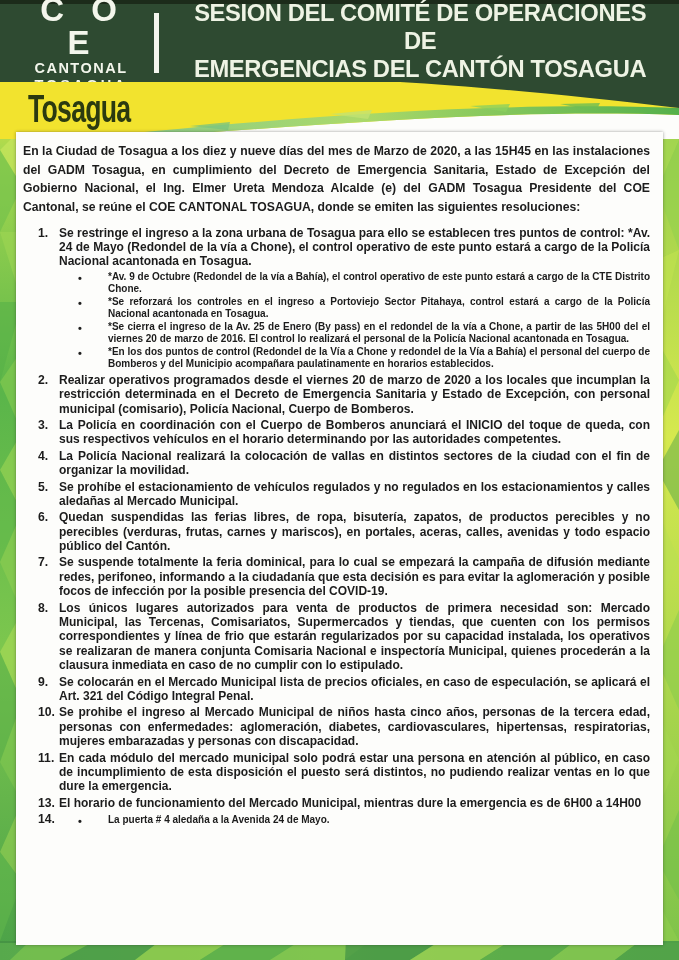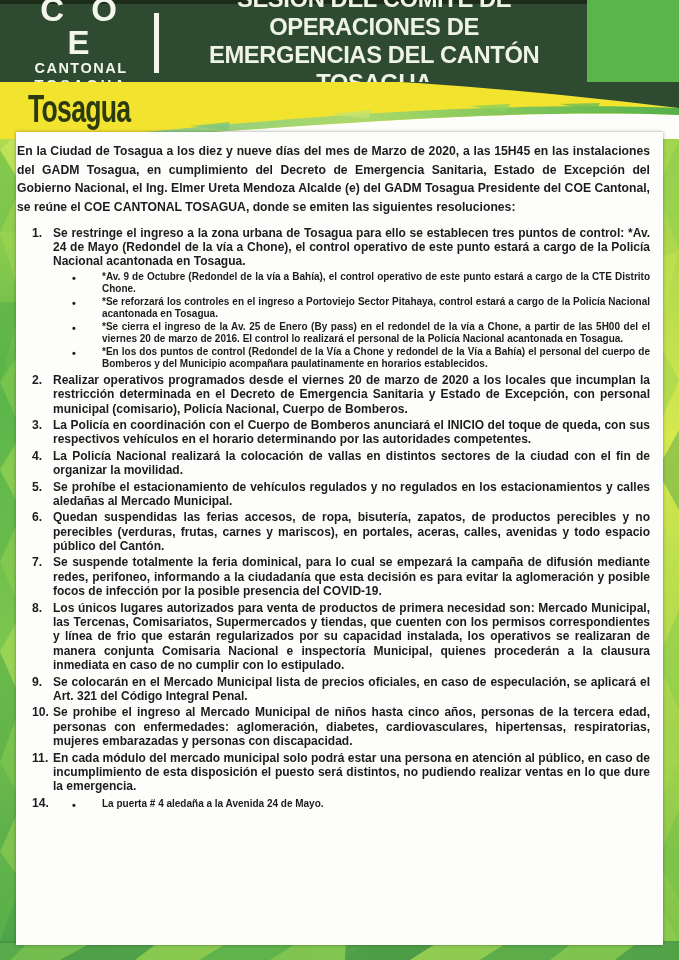--- a/index.html
+++ b/index.html
@@ -11,21 +11,21 @@
     --paper:#fdfdfb;
   }
   *{margin:0;padding:0;box-sizing:border-box;}
   html,body{background:#888;}
   body{display:flex;justify-content:center;font-family:"Liberation Sans","DejaVu Sans",sans-serif;}
   .page{position:relative;width:679px;height:960px;overflow:hidden;background:#5ab54a;}
   .bg{position:absolute;left:0;top:0;z-index:0;}
 
   
   .header{
-    position:absolute;left:0;top:0;width:587px;height:82px;z-index:2;
+    position:absolute;left:0;top:0;width:679px;height:82px;z-index:2;
     background:var(--header-green);
     border-top:4px solid var(--top-strip);
     display:flex;align-items:center;
   }
   .logo{width:138px;padding-left:24px;flex-shrink:0;color:#f3f6ec;text-align:center;}
   .logo-coe{font-size:33px;font-weight:700;letter-spacing:9px;line-height:1.0;margin-left:4px;}
   .logo-cantonal{font-size:14.5px;font-weight:700;letter-spacing:1.5px;margin-top:1px;}
   .logo-tosagua{font-size:14.5px;font-weight:700;letter-spacing:3px;margin-top:1px;}
   .divider{width:5px;height:60px;background:#f4f6ee;margin:0 10px 0 16px;flex-shrink:0;}
   .title{
@@ -42,21 +42,21 @@
     position:absolute;left:28px;top:4px;
     font-size:36px;font-weight:700;color:var(--brand-ink);
     transform:scale(0.74,1.08);transform-origin:left top;letter-spacing:-1px;
   }
 
   
   .panel{
     position:absolute;left:16px;right:16px;top:132px;bottom:15px;z-index:3;
     background:var(--paper);
     box-shadow:0 0 3px rgba(40,40,40,.45);
-    padding:10px 13px 0 1px;
+    padding:10px 13px 0 7px;
     overflow:hidden;
     color:var(--text-ink);
     font-weight:700;
   }
   .intro{
     font-size:12.2px;line-height:1.53;text-align:justify;margin-bottom:9px;
   }
   ol.resolutions{list-style:none;margin-left:15px;}
   .item{display:flex;margin-bottom:2px;}
   .num{width:21px;flex-shrink:0;font-size:12.2px;line-height:1.2;}
@@ -227,21 +227,21 @@
     <span class="num">5.</span>
     <div class="body">
       <p class="text">Se prohíbe el estacionamiento de vehículos regulados y no regulados en los estacionamientos y calles aledañas al Mercado Municipal.</p>
 
     </div>
   </li>
 
   <li class="item">
     <span class="num">6.</span>
     <div class="body">
-      <p class="text">Quedan suspendidas las ferias accesos, de ropa, bisutería, zapatos, de productos perecibles y no perecibles (verduras, frutas, carnes y mariscos), en portales, aceras, calles, avenidas y todo espacio público del Cantón.</p>
+      <p class="text">Quedan suspendidas las ferias libres, de ropa, bisutería, zapatos, de productos perecibles y no perecibles (verduras, frutas, carnes y mariscos), en portales, aceras, calles, avenidas y todo espacio público del Cantón.</p>
 
     </div>
   </li>
 
   <li class="item">
     <span class="num">7.</span>
     <div class="body">
       <p class="text">Se suspende totalmente la feria dominical, para lo cual se empezará la campaña de difusión mediante redes, perifoneo, informando a la ciudadanía que esta decisión es para evitar la aglomeración y posible focos de infección por la posible presencia del COVID-19.</p>
 
     </div>
@@ -273,20 +273,27 @@
 
   <li class="item">
     <span class="num">11.</span>
     <div class="body">
       <p class="text">En cada módulo del mercado municipal solo podrá estar una persona en atención al público, en caso de incumplimiento de esta disposición el puesto será distintos, no pudiendo realizar ventas en lo que dure la emergencia.</p>
 
     </div>
   </li>
 
 
+  <li class="item">
+    <span class="num">13.</span>
+    <div class="body">
+      <p class="text">El horario de funcionamiento del Mercado Municipal, mientras dure la emergencia es de 6H00 a 14H00</p>
+
+    </div>
+  </li>
 
   <li class="item">
     <span class="num">14.</span>
     <div class="body">
       <ul class="bullets">
   <li class="bullet">
     <span class="marker">•</span>
     <p class="btext">La puerta # 4  aledaña a la Avenida  24 de Mayo.</p>
   </li>
 

